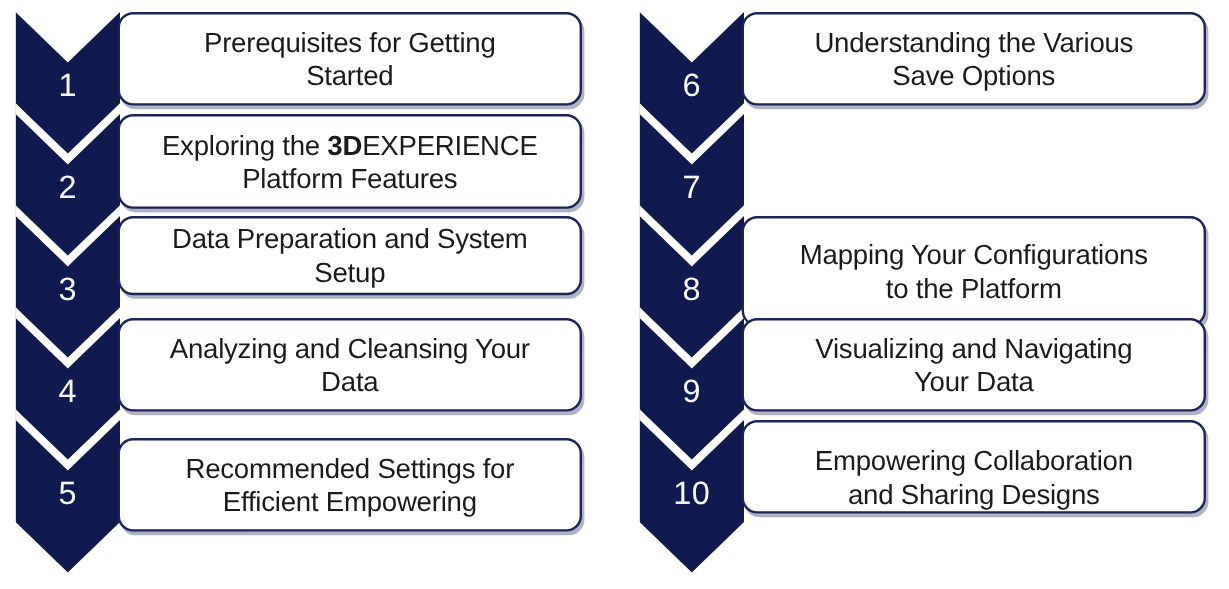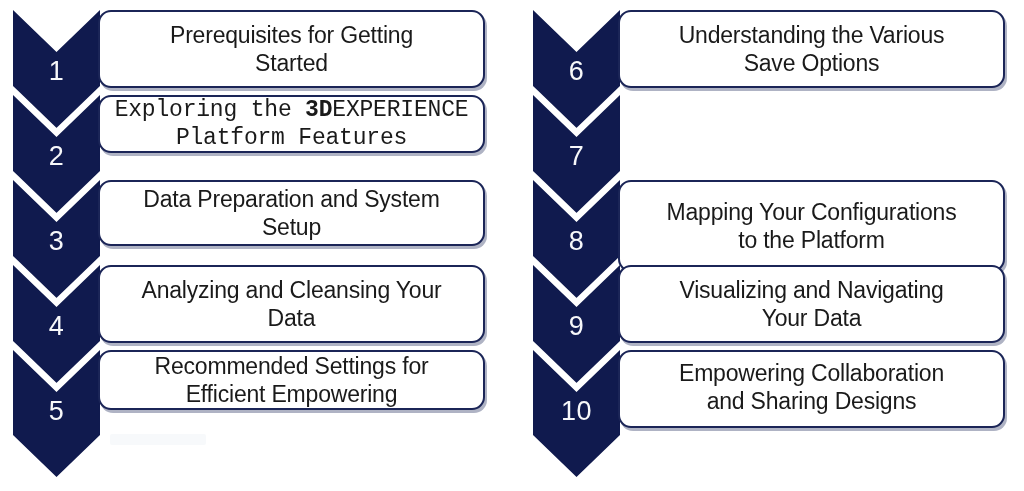--- a/index.html
+++ b/index.html
@@ -50,21 +50,21 @@
     height: 78px;
     box-sizing: border-box;
     background: var(--box-fill, #ffffff);
     border: 2px solid var(--box-border, #1b2557);
     border-radius: 13px;
     box-shadow: 2px 3px 0 rgba(27, 37, 87, 0.35);
     display: flex;
     align-items: center;
     justify-content: center;
     z-index: 2;
-    padding: 11px 6px;
+    padding: 0 6px;
   }
   .step-label {
     text-align: center;
     font-size: 23px;
     line-height: 28px;
     color: var(--text-color, #1a1a1a);
     letter-spacing: -0.2px;
   }
   .step-line { white-space: pre; }
   .seg-bold { font-weight: 700; }
@@ -93,42 +93,42 @@
         <polygon points="0,350 43.5,392 87,350 87,435 43.5,477 0,435" fill="#101a4e" stroke="#ffffff" stroke-width="13" stroke-linejoin="miter" paint-order="stroke"></polygon>
       </svg>
       <div class="chevron-number" style="top: 53px;">1</div>
       <div class="step-box" style="top: 10px; height: 78px;">
         <div class="step-label">
           <div class="step-line"><span>Prerequisites for Getting</span></div>
           <div class="step-line"><span>Started</span></div>
         </div>
       </div>
       <div class="chevron-number" style="top: 138px;">2</div>
-      <div class="step-box" style="top: 95px; height: 58px; font-family: Liberation Mono, monospace;">
+      <div class="step-box" style="top: 95px; height: 79px;">
         <div class="step-label">
           <div class="step-line"><span>Exploring the </span><span class="seg-bold">3D</span><span>EXPERIENCE</span></div>
           <div class="step-line"><span>Platform Features</span></div>
         </div>
       </div>
       <div class="chevron-number" style="top: 223px;">3</div>
       <div class="step-box" style="top: 180px; height: 66px;">
         <div class="step-label">
           <div class="step-line"><span>Data Preparation and System</span></div>
           <div class="step-line"><span>Setup</span></div>
         </div>
       </div>
       <div class="chevron-number" style="top: 308px;">4</div>
       <div class="step-box" style="top: 265px; height: 78px;">
         <div class="step-label">
           <div class="step-line"><span>Analyzing and Cleansing Your</span></div>
           <div class="step-line"><span>Data</span></div>
         </div>
       </div>
       <div class="chevron-number" style="top: 393px;">5</div>
-      <div class="step-box" style="top: 350px; height: 60px;">
+      <div class="step-box" style="top: 365px; height: 78px;">
         <div class="step-label">
           <div class="step-line"><span>Recommended Settings for</span></div>
           <div class="step-line"><span>Efficient Empowering</span></div>
         </div>
       </div>
     </div>
   <div class="column" id="col-right">
       <svg width="87" height="491" viewBox="0 0 87 491" class="chevron-stack">
         <polygon points="0,10 43.5,52 87,10 87,95 43.5,137 0,95" fill="#101a4e" stroke="#ffffff" stroke-width="13" stroke-linejoin="miter" paint-order="stroke"></polygon>
         <polygon points="0,95 43.5,137 87,95 87,180 43.5,222 0,180" fill="#101a4e" stroke="#ffffff" stroke-width="13" stroke-linejoin="miter" paint-order="stroke"></polygon>

